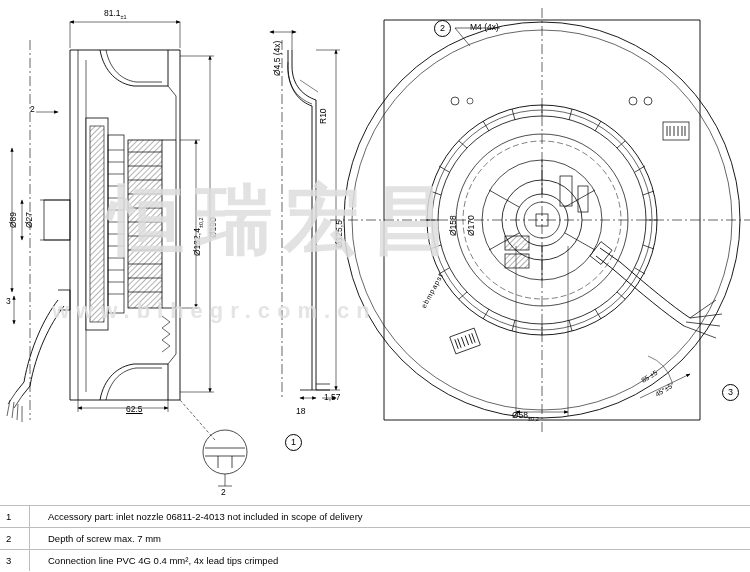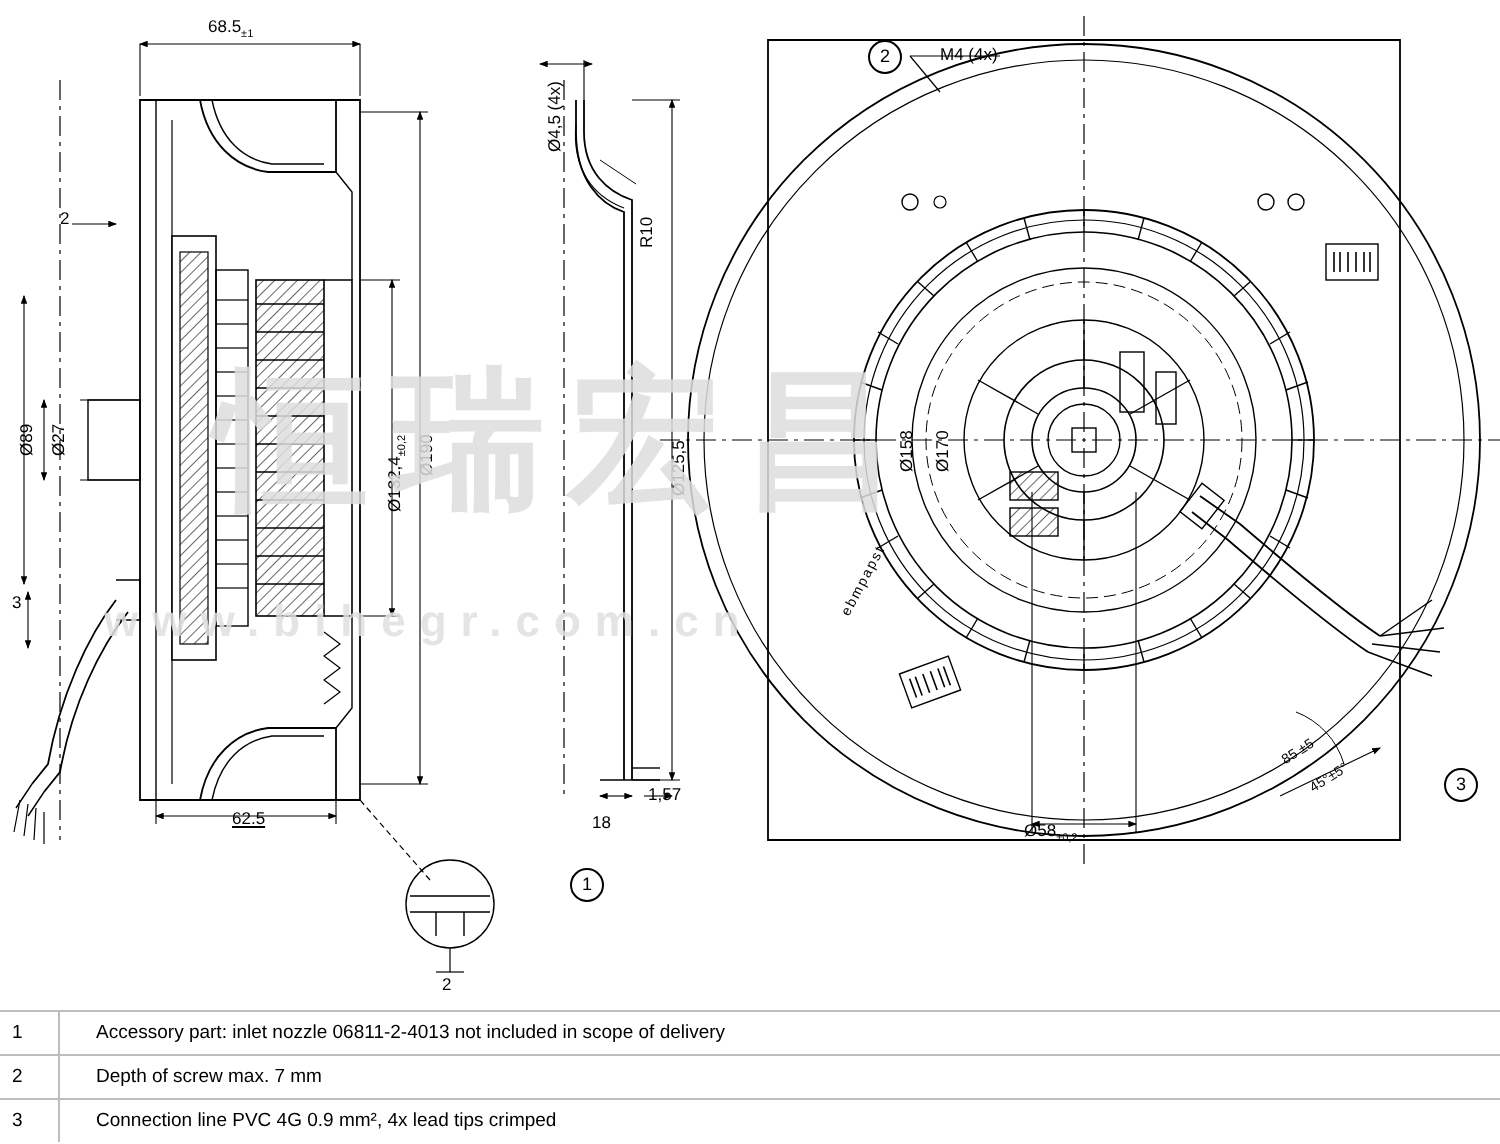--- a/index.html
+++ b/index.html
@@ -349,23 +349,23 @@
             <line x1="568" y1="246" x2="568" y2="416"></line>
             <line x1="640" y1="398" x2="690" y2="374" marker-end="url(#ah)"></line>
             <path d="M648,356 A40,40 0 0,1 672,382" stroke-width="0.5"></path>
           </g>
         </g>
 
       </g>
     </svg>
 
     <div class="dim" style="left:104px; top:8px;">
-      <span>68.5</span><span class="sub">±1</span>
-    </div>
-    <div class="dim" style="left:116px; top:404px;text-decoration:underline;">62.5</div>
+      <span>81.1</span><span class="sub">±1</span>
+    </div>
+    <div class="dim" style="left:126px; top:404px;text-decoration:underline;">62.5</div>
     <div class="dim" style="left:30px; top:104px;">2</div>
     <div class="dim" style="left:6px; top:296px;">3</div>
     <div class="dim rot90" style="left:8px; top:228px;">Ø89</div>
     <div class="dim rot90" style="left:24px; top:228px;">Ø27</div>
     <div class="dim rot90" style="left:192px; top:256px;">
       <span>Ø132,4</span><span class="sub">±0,2</span>
     </div>
     <div class="dim rot90" style="left:208px; top:238px;">Ø190</div>
 
     <div class="dim rot90" style="left:272px; top:76px;">Ø4,5 (4x)</div>
@@ -399,17 +399,17 @@
     <div class="note-row">
       <div class="note-num">1</div>
       <div class="note-text">Accessory part: inlet nozzle 06811-2-4013 not included in scope of delivery</div>
     </div>
     <div class="note-row">
       <div class="note-num">2</div>
       <div class="note-text">Depth of screw max. 7 mm</div>
     </div>
     <div class="note-row">
       <div class="note-num">3</div>
-      <div class="note-text">Connection line PVC 4G 0.9 mm², 4x lead tips crimped</div>
+      <div class="note-text">Connection line PVC 4G 0.4 mm², 4x lead tips crimped</div>
     </div>
   </div>
 
 </div>
 
 </body></html>

